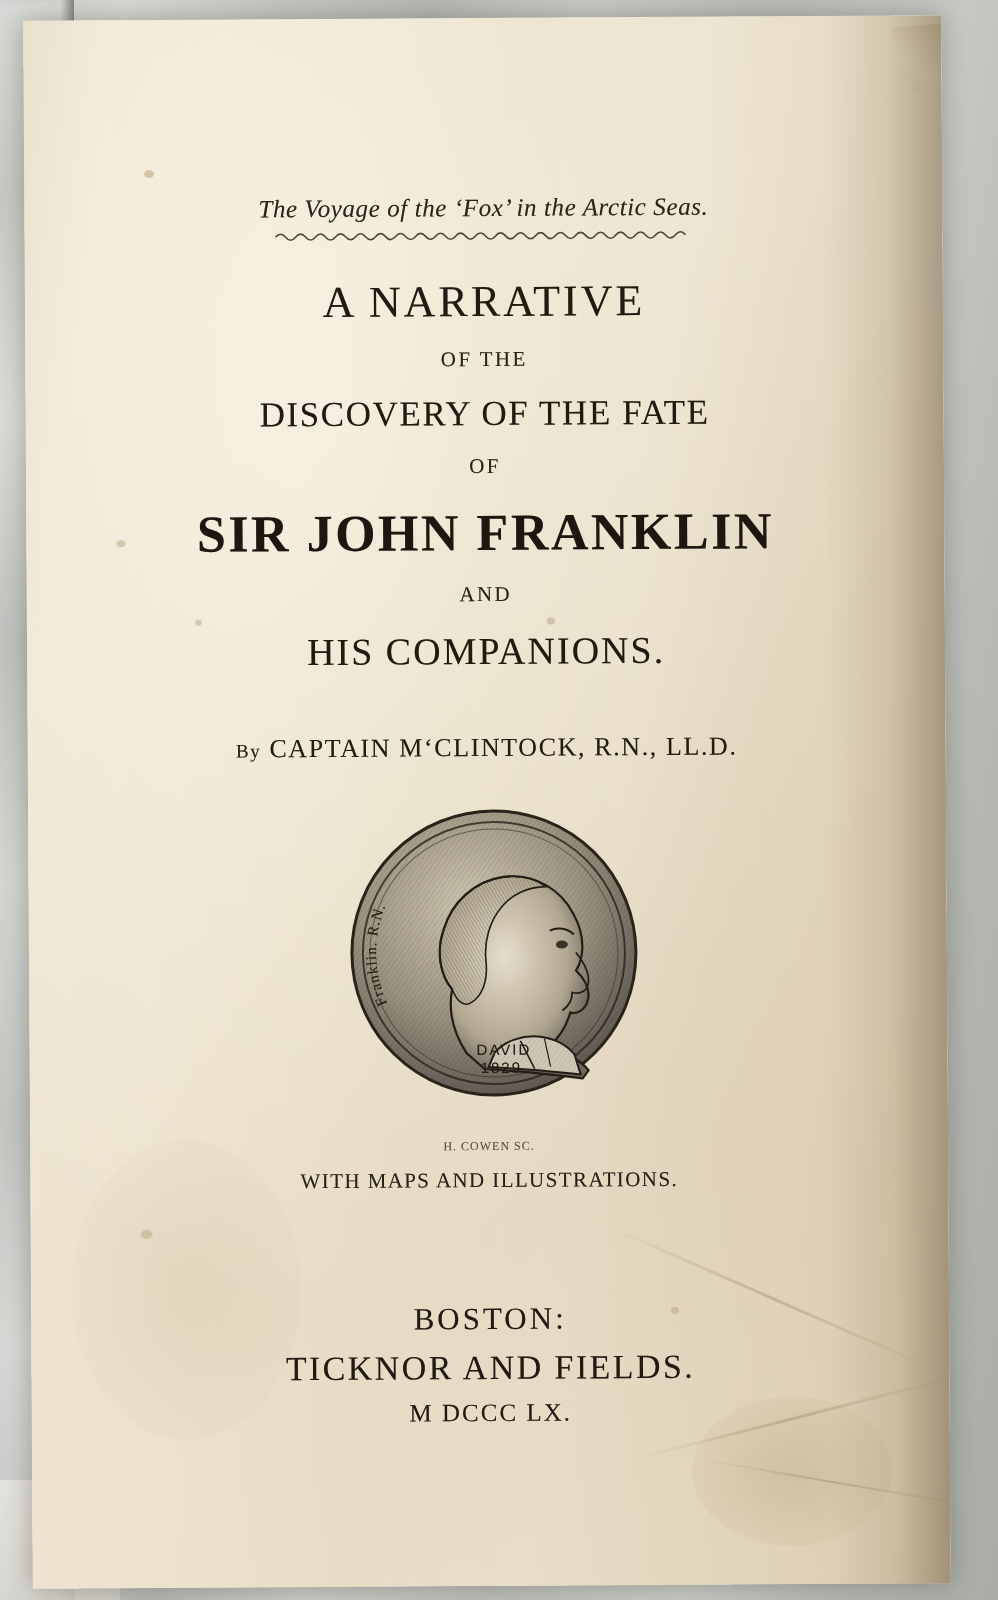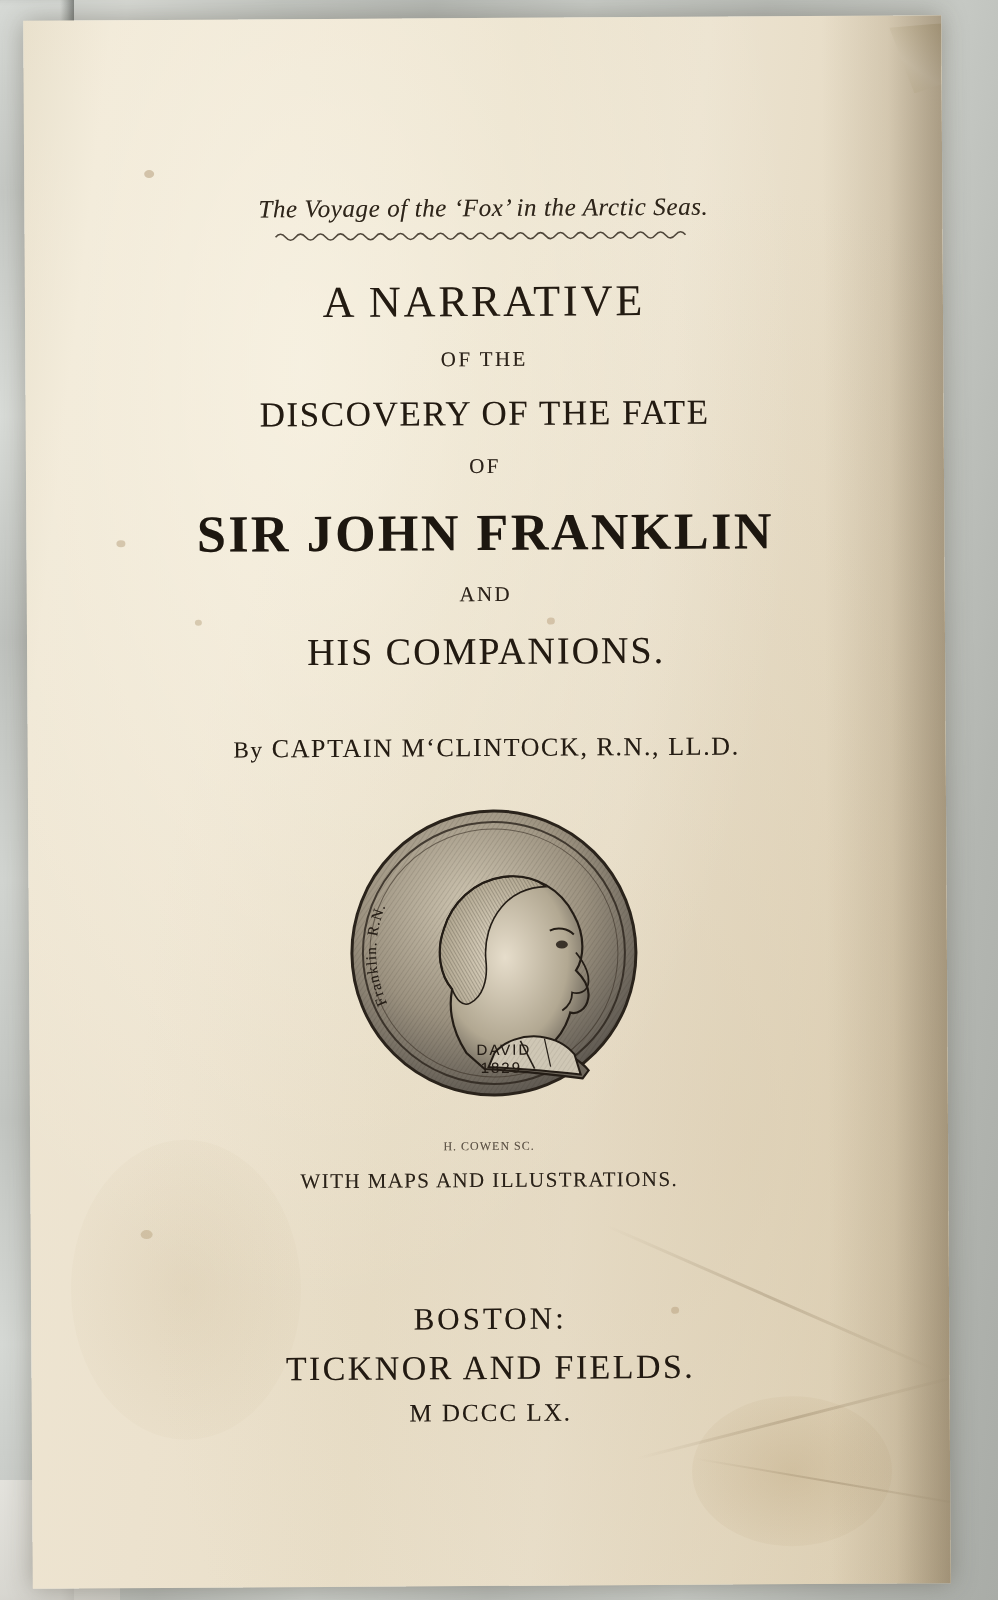--- a/index.html
+++ b/index.html
@@ -141,21 +141,21 @@
     font-size: 38px;
     letter-spacing: 2px;
     color: #221a11;
   }
   .byline {
     margin-top: 60px;
     font-size: 26px;
     letter-spacing: 1.6px;
     color: #241c13;
   }
-  .byline .tiny { font-size: 23px; }
+  .byline .tiny { font-size: 19px; }
 
   
   #medallion-wrap {
     margin-top: 40px;
     position: relative;
     height: 330px;
   }
   #medallion {
     position: absolute;
     left: 50%;

